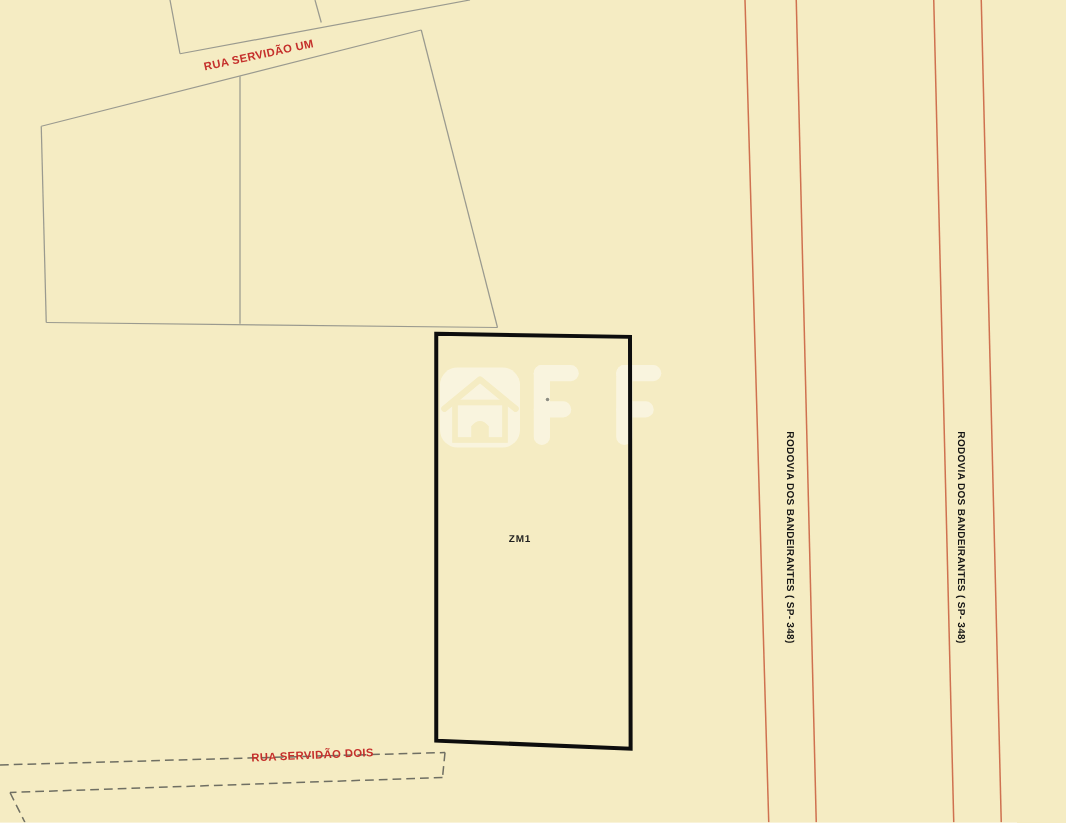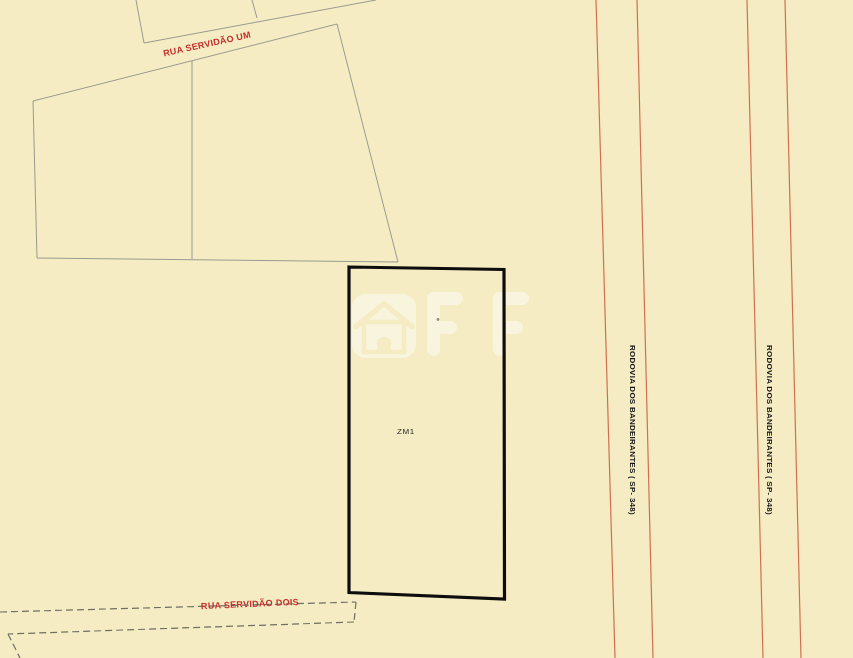--- a/index.html
+++ b/index.html
@@ -20,22 +20,22 @@
   }
   .street-label.bottom{
     left:250px;top:604px;transform:translate(-50%,-50%) rotate(-2.5deg);
   }
   .highway-label{
     color:#141414;font-size:8px;font-weight:bold;letter-spacing:.25px;
   }
   .highway-label.one{left:632px;top:430px;transform:translate(-50%,-50%) rotate(90deg);}
   .highway-label.two{left:769px;top:430px;transform:translate(-50%,-50%) rotate(90deg);}
   .zone-label{
-    color:#1f1f1f;font-size:8px;font-weight:400;letter-spacing:.6px;
-    left:406px;top:431px;transform:translate(-50%,-50%);text-align:center;
+    color:#1f1f1f;font-size:8px;font-weight:700;letter-spacing:.6px;
+    left:416px;top:431px;transform:translate(-50%,-50%);text-align:center;
   }
 </style>
 </head>
 <body>
 
 <div id="map">
 
   <svg id="vector-layer" width="853" height="658" viewBox="0 0 853 658" xmlns="http://www.w3.org/2000/svg">
 
     <g opacity="0.45">

